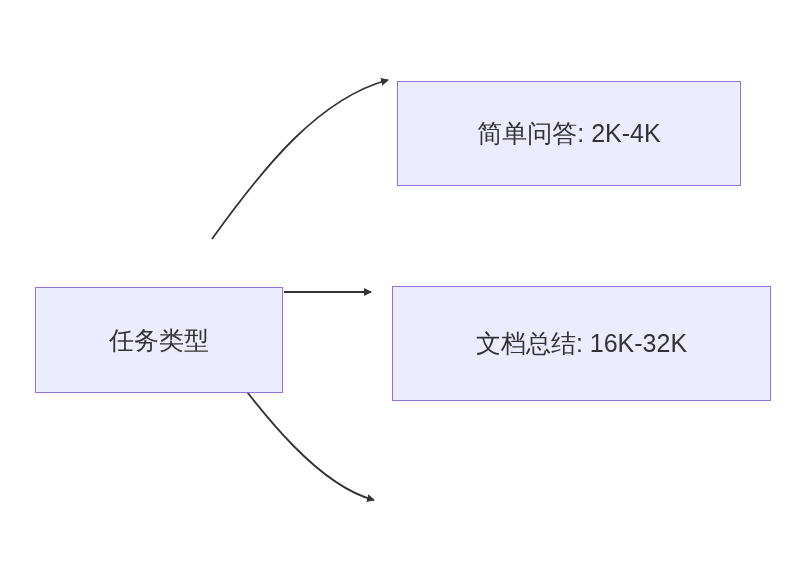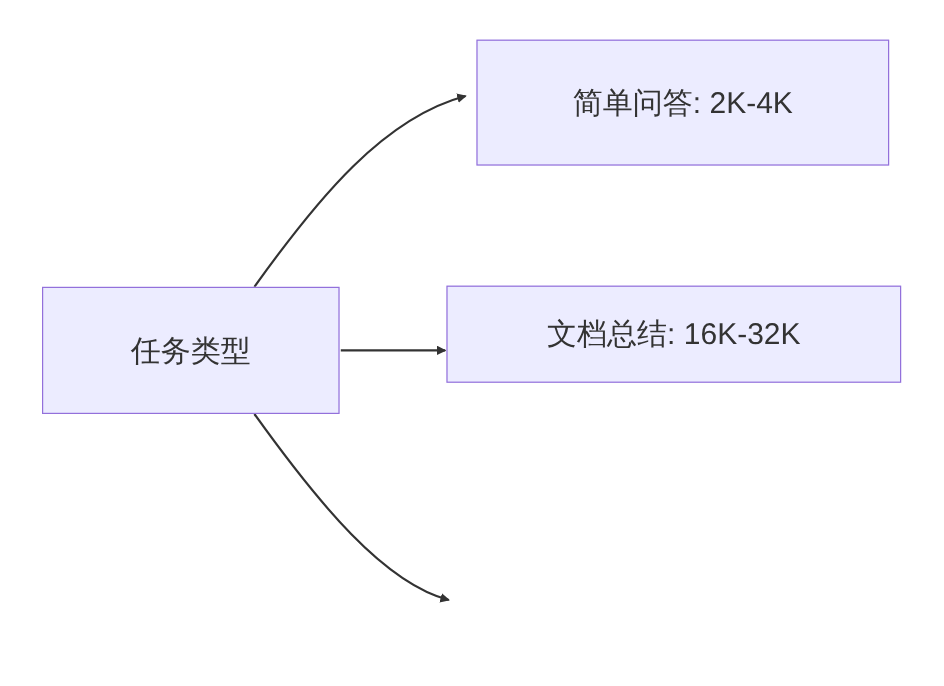--- a/index.html
+++ b/index.html
@@ -28,29 +28,30 @@
     stroke-width: 1.8;
   }
   .node {
     position: absolute;
     background: #ECECFF;
     border: 1px solid #9370DB;
     display: flex;
     align-items: center;
     justify-content: center;
     box-sizing: border-box;
+    margin-top: 48px;
   }
   .node-label {
     font-size: 25px;
     color: #333333;
     white-space: nowrap;
   }
   .node-root   { left: 35px;  top: 239px; width: 248px; height: 106px; text-align: right; }
   .node-top    { left: 397px; top: 33px;  width: 344px; height: 105px; }
-  .node-middle { left: 372px; top: 238px; width: 379px; height: 81px; }
+  .node-middle { left: 392px; top: 238px; width: 379px; height: 115px; }
   .node-bottom { left: 383px; top: 448px; width: 374px; height: 104px; }
 </style>
 </head>
 <body>
 
 <div class="canvas">
 
   <svg class="edge-layer" viewBox="0 0 787 572" xmlns="http://www.w3.org/2000/svg">
     <defs>
       <marker id="arrowhead" markerWidth="9" markerHeight="9" refX="7" refY="4" orient="auto" markerUnits="userSpaceOnUse">

